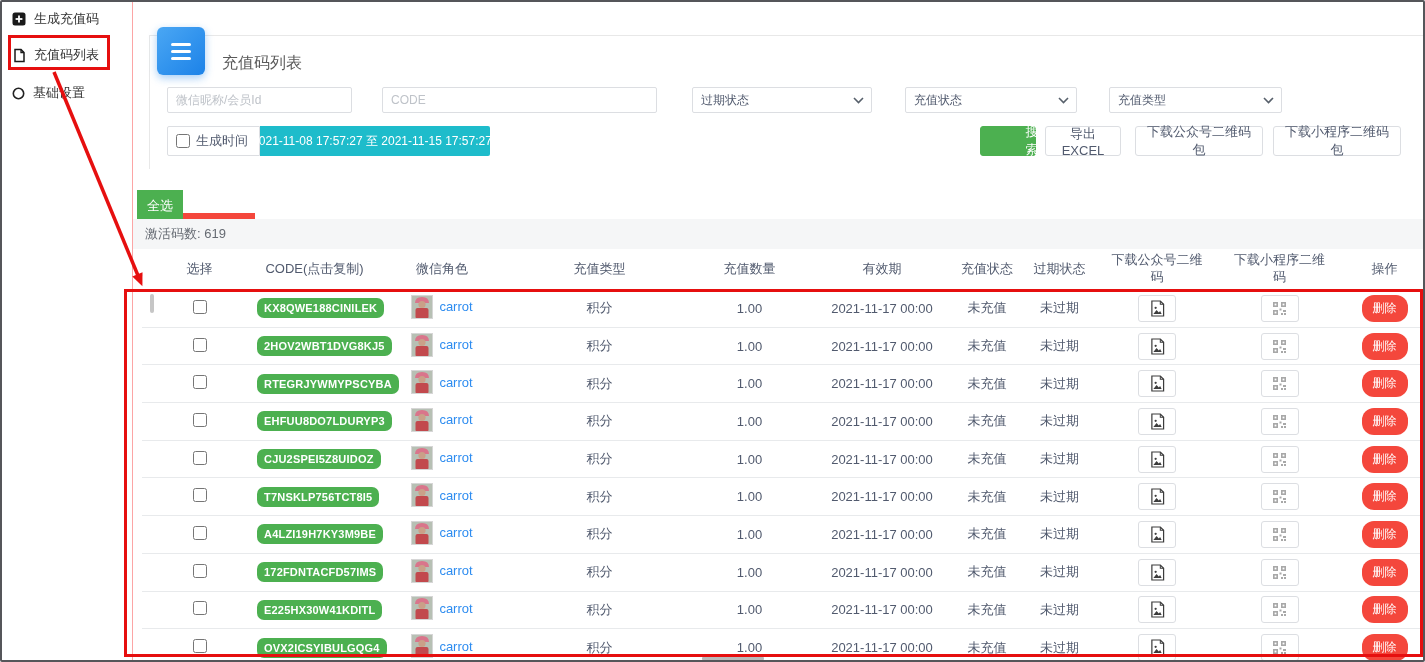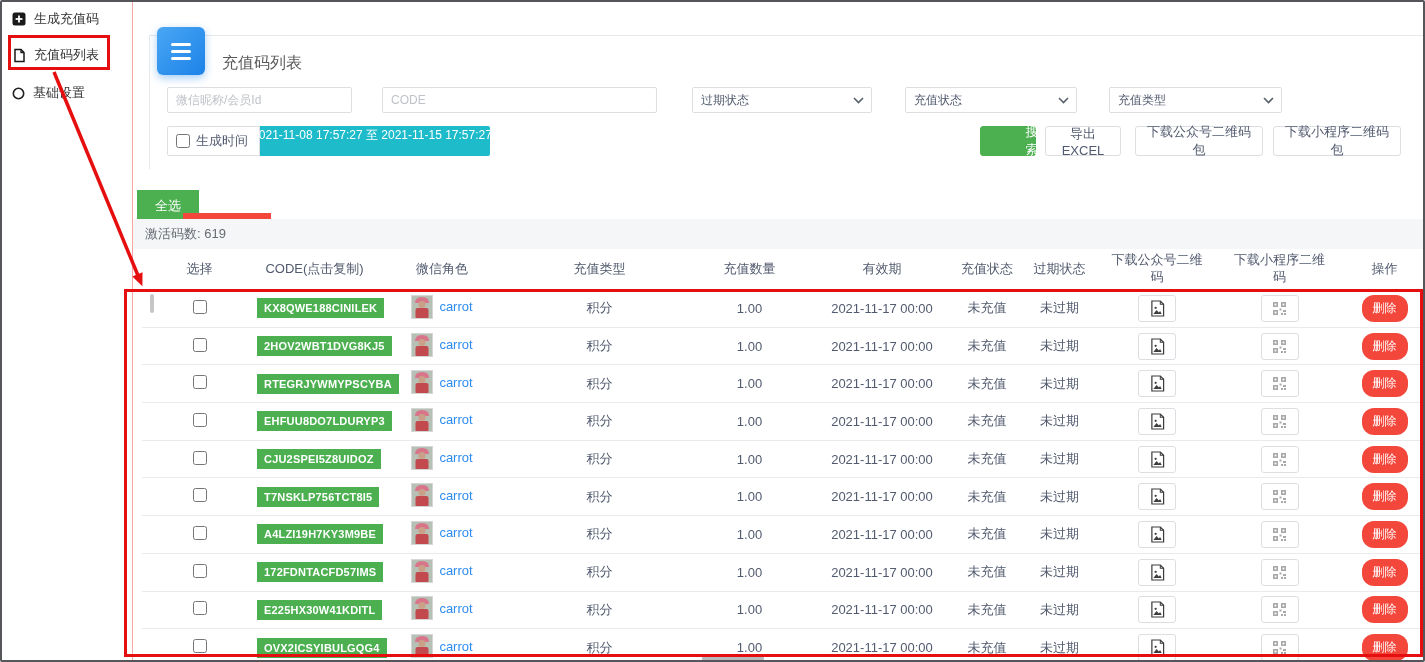--- a/index.html
+++ b/index.html
@@ -33,45 +33,45 @@
             padding:0 22px 0 8px;font-size:12px;color:#515a6e;background:#fff;
             appearance:none;-webkit-appearance:none;cursor:pointer;outline:none;
             font-family:"Liberation Sans","DejaVu Sans",sans-serif;}
   .f-select-wrap .chev{position:absolute;right:8px;top:10px;pointer-events:none;}
   
   .time-box{position:absolute;left:165px;top:124px;width:93px;height:30px;box-sizing:border-box;
             border:1px solid #dcdee2;border-radius:2px 0 0 2px;display:flex;align-items:center;
             gap:6px;padding:0 8px;font-size:13px;color:#515a6e;background:#fff;}
   .date-btn{position:absolute;left:258px;top:124px;width:230px;height:30px;border:none;border-radius:0 2px 2px 0;
             background:var(--accent_teal);color:#fff;font-size:12px;cursor:pointer;
-            display:flex;align-items:flex-start;justify-content:center;gap:6px;white-space:nowrap;
+            display:flex;align-items:center;justify-content:center;gap:6px;white-space:nowrap;
             font-family:"Liberation Sans","DejaVu Sans",sans-serif;}
   .btn{position:absolute;top:124px;height:30px;box-sizing:border-box;border-radius:3px;font-size:13px;
        cursor:pointer;display:flex;align-items:center;justify-content:center;gap:5px;
        font-family:"Liberation Sans","DejaVu Sans",sans-serif;}
   .btn.green{background:var(--accent_green);border:1px solid var(--accent_green);color:#fff;gap:48px;}
   .btn.plain{background:#fff;border:1px solid #dcdee2;color:#515a6e;}
   
   .bulk-btn{position:absolute;top:188px;height:32px;border:none;border-radius:0;color:#fff;
-            font-size:13px;cursor:pointer;padding:0 18px;
+            font-size:13px;cursor:pointer;padding:0 10px;
             font-family:"Liberation Sans","DejaVu Sans",sans-serif;}
   .bulk-btn.green{background:var(--accent_green);}
   .bulk-btn.red{background:var(--accent_red);margin-top:23px;}
   .summary-strip{position:absolute;left:131px;top:217px;right:0;height:30px;background:#f5f6f7;
                  display:flex;align-items:center;padding-left:12px;font-size:13px;color:#666b73;}
   
   .code-table{position:absolute;left:140px;top:247px;width:1285px;border-collapse:collapse;
               table-layout:fixed;font-size:13px;color:#515a6e;}
   .code-table th{height:40px;font-weight:normal;text-align:center;vertical-align:middle;
                  color:#515a6e;padding:0;}
   .code-table th .narrow{width:92px;margin:0 auto;line-height:1.3;}
   .code-table td{height:36.7px;text-align:center;vertical-align:middle;padding:0;
                  border-top:1px solid #e8eaec;}
   .code-badge{display:inline-block;background:var(--accent_green);color:#fff;font-weight:bold;
-              font-size:11px;padding:4px 7px;border-radius:0;letter-spacing:.2px;cursor:pointer;}
+              font-size:11px;padding:4px 7px;border-radius:7px;letter-spacing:.2px;cursor:pointer;}
   .role-cell{display:inline-flex;align-items:center;gap:6px;}
   .role-link{color:var(--link_blue);text-decoration:none;cursor:pointer;}
   .icon-btn{width:38px;height:27px;background:#fff;border:1px solid #dcdee2;border-radius:3px;
             cursor:pointer;display:inline-flex;align-items:center;justify-content:center;}
   .delete-btn{width:46px;height:27px;background:var(--accent_red);border:none;border-radius:12px;
               color:#fff;font-size:12px;cursor:pointer;
               font-family:"Liberation Sans","DejaVu Sans",sans-serif;}
   input[type=checkbox]{width:14px;height:14px;cursor:pointer;margin:0;}
   
   .anno{position:absolute;box-sizing:border-box;border:3px solid var(--annotation_red);

